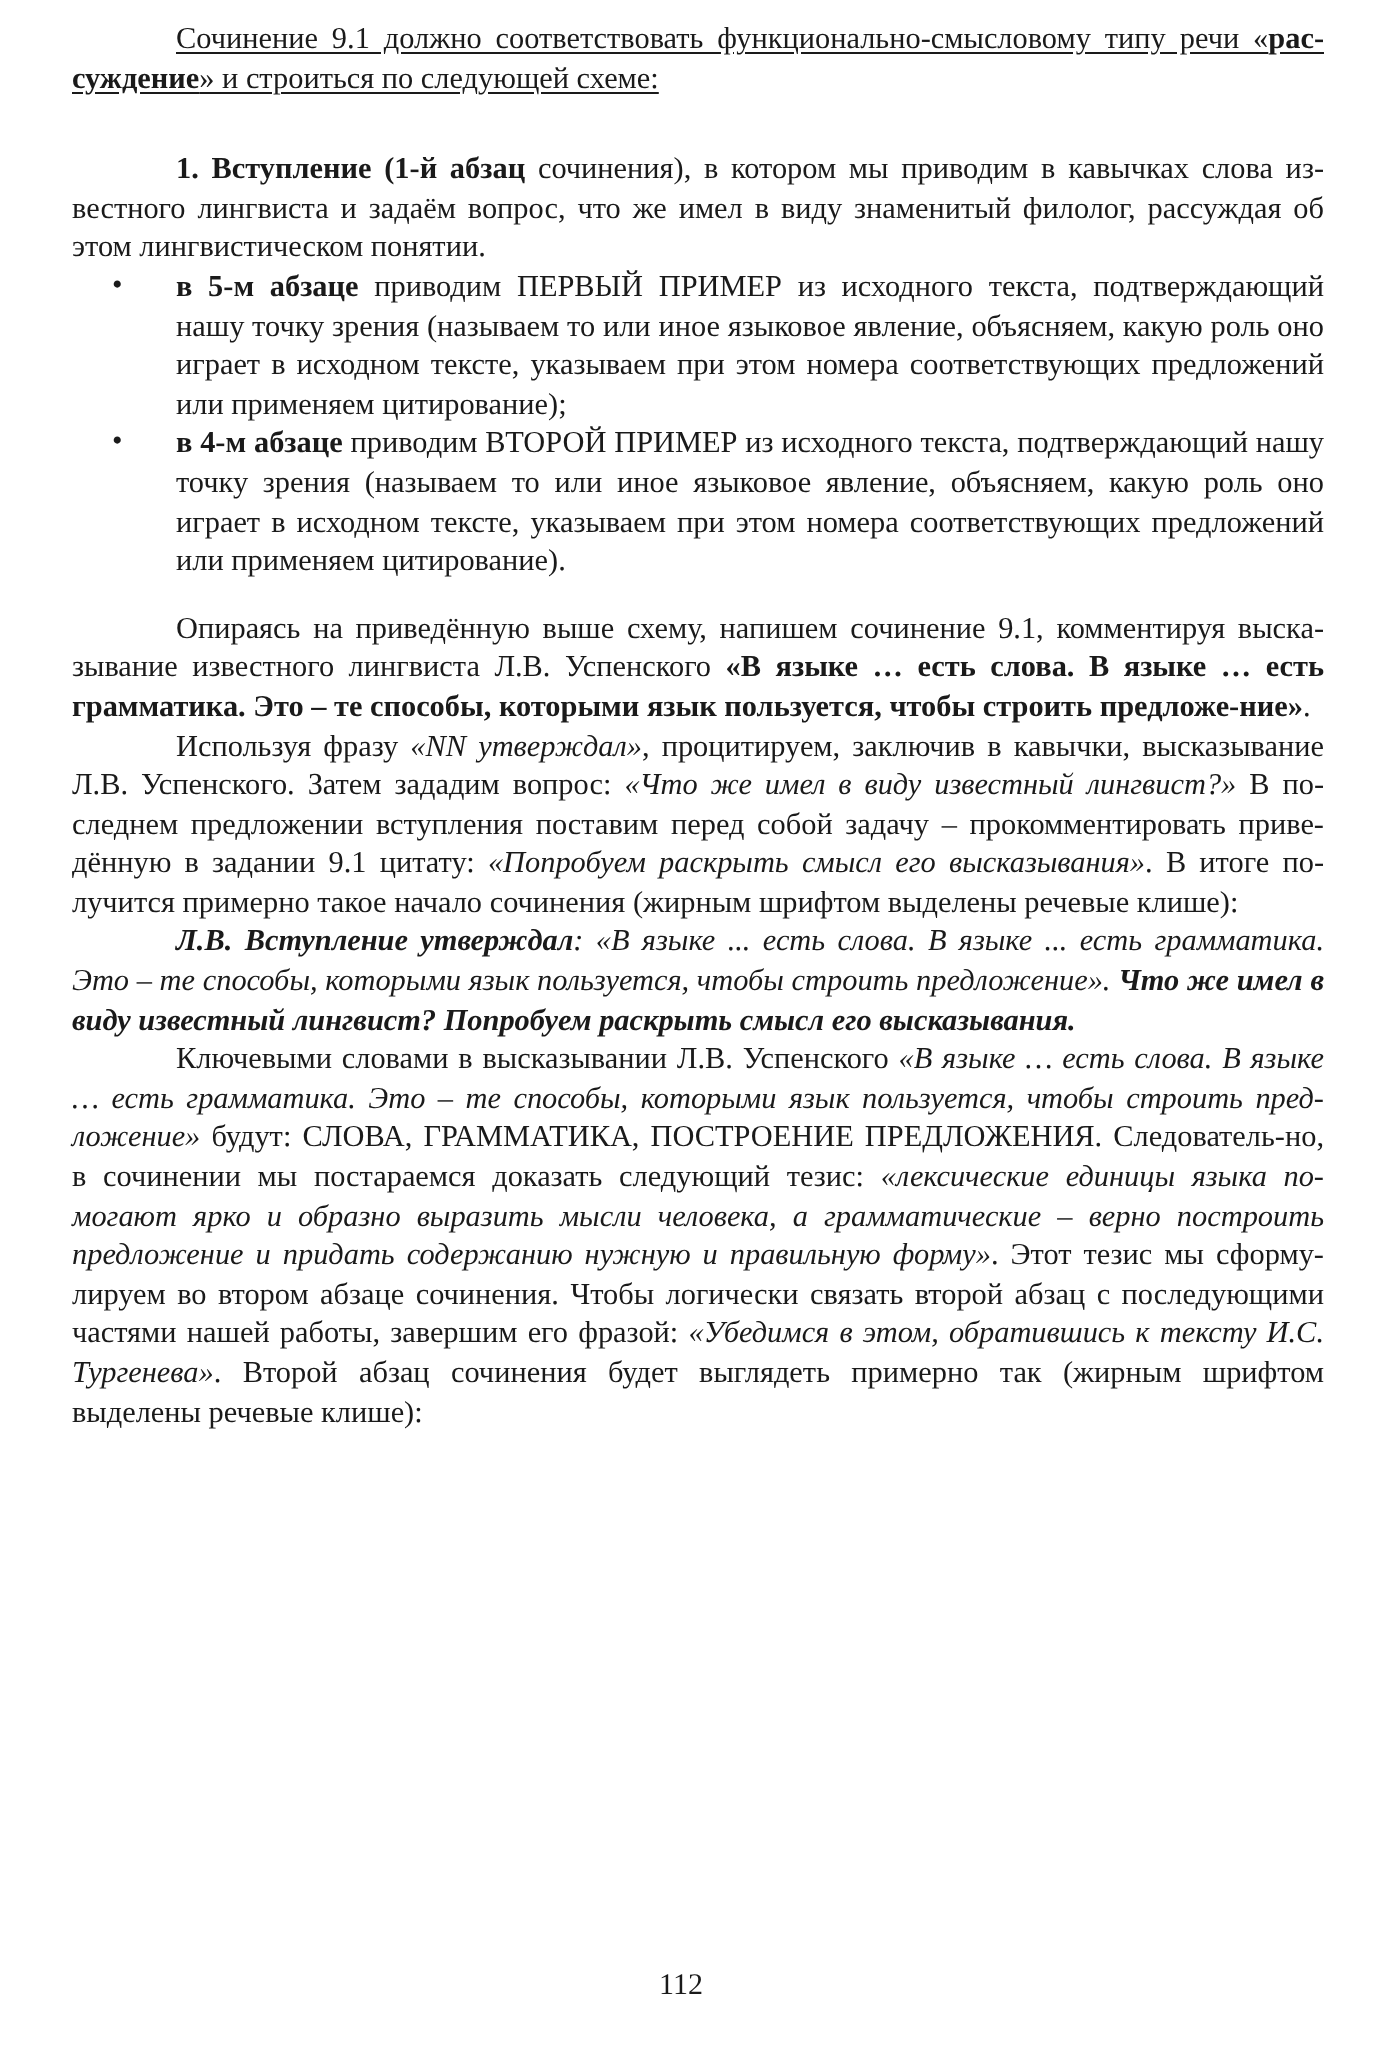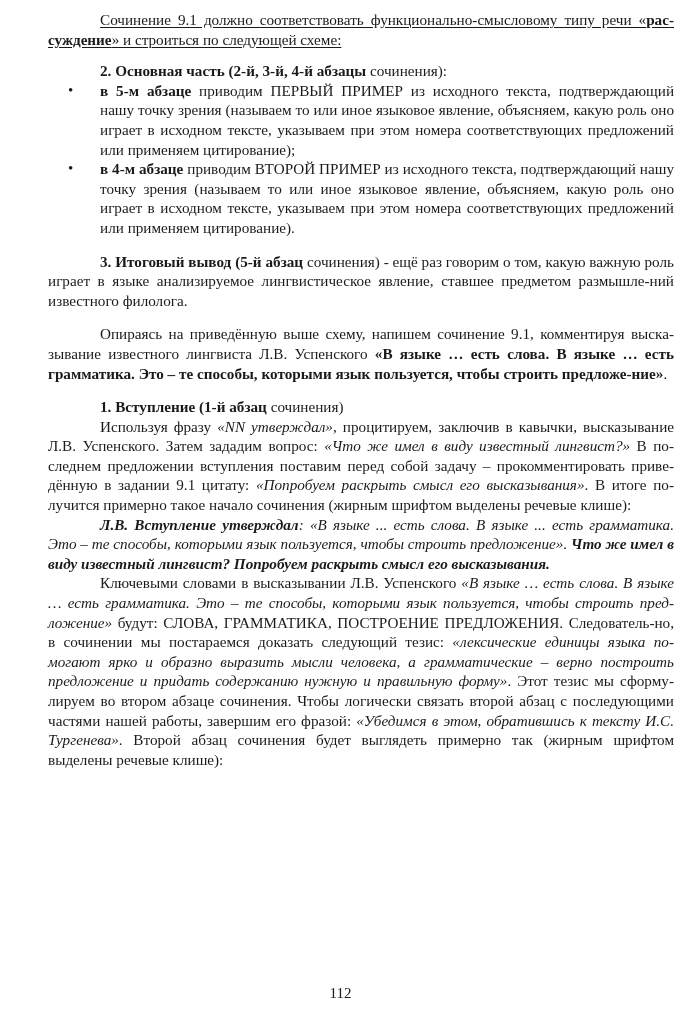--- a/index.html
+++ b/index.html
@@ -2,21 +2,21 @@
 <html><head>
   <meta charset="utf-8">
   <style>
     html, body { margin: 0; padding: 0; background: #ffffff; }
     body {
       width: 692px; height: 1024px; overflow: hidden; position: relative;
       font-family: "Liberation Serif", serif;
       color: #1a1a1a;
     }
     .page {
-      position: absolute; left: 48px; top: 10px; width: 626px;
+      position: absolute; left: 36px; top: 10px; width: 626px;
       font-size: 15.2px; line-height: 19.6px;
       text-align: justify;
     }
     p { margin: 0; }
     .indent { text-indent: 52px; }
     .b { font-weight: bold; }
     .i { font-style: italic; }
     .u { text-decoration: underline; text-underline-offset: 2px; }
     .gap-s { margin-top: 12px; }
     .gap-m { margin-top: 14px; }
@@ -34,44 +34,38 @@
   </style>
 </head>
 <body>
 
 <div class="page">
 
   <p class="indent">
     <span class="u">Сочинение 9.1 должно соответствовать функционально-смысловому типу речи «</span><span class="u b">рас-суждение</span><span class="u">» и строиться по следующей схеме:</span>
   </p>
 
+  <p class="indent gap-l">
+    <span class="b">1. Вступление (1-й абзац</span><span> сочинения), в котором мы приводим в кавычках слова из-вестного лингвиста и задаём вопрос, что же имел в виду знаменитый филолог, рассуждая об этом лингвистическом понятии.</span>
+  </p>
 
-  <p class="indent gap-s">
-    <span class="b">2. Основная часть (2-й, 3-й, 4-й абзацы</span><span> сочинения):</span>
-  </p>
   <ul class="bullets">
     <li>
       <span class="b">в 5-м абзаце</span><span> приводим ПЕРВЫЙ ПРИМЕР из исходного текста, подтверждающий нашу точку зрения (называем то или иное языковое явление, объясняем, какую роль оно играет в исходном тексте, указываем  при этом номера соответствующих предложений или применяем цитирование);</span>
     </li>
     <li>
       <span class="b">в 4-м абзаце</span><span> приводим ВТОРОЙ ПРИМЕР из исходного текста, подтверждающий нашу точку зрения (называем то или иное языковое явление, объясняем, какую роль оно играет в исходном тексте, указываем при этом номера соответствующих предложений или применяем цитирование).</span>
     </li>
   </ul>
 
-  <p class="indent gap-m">
-    <span class="b">3. Итоговый вывод (5-й абзац</span><span> сочинения) - ещё раз говорим  о том, какую важную роль играет в языке анализируемое лингвистическое явление, ставшее предметом размышле-ний известного филолога.</span>
-  </p>
 
   <p class="indent gap-m">
     <span>Опираясь на приведённую выше схему, напишем сочинение 9.1, комментируя выска-зывание известного лингвиста Л.В. Успенского </span><span class="b">«В языке … есть слова. В языке … есть грамматика. Это – те способы, которыми язык пользуется, чтобы строить предложе-ние»</span><span>.</span>
   </p>
 
-  <p class="indent gap-m">
-    <span class="b">1. Вступление (1-й абзац</span><span> сочинения)</span>
-  </p>
   <p class="indent">
     <span>Используя фразу </span><span class="i">«NN  утверждал»</span><span>, процитируем, заключив в кавычки, высказывание Л.В. Успенского. Затем зададим вопрос: </span><span class="i">«Что же имел в виду известный лингвист?»</span><span> В по-следнем предложении вступления поставим перед собой задачу – прокомментировать приве-дённую в задании 9.1 цитату: </span><span class="i">«Попробуем раскрыть смысл его высказывания»</span><span>. В итоге  по-лучится примерно такое начало сочинения (жирным шрифтом выделены речевые клише):</span>
   </p>
   <p class="indent">
     <span class="b i">Л.В. Вступление утверждал</span><span class="i">: «В языке ... есть слова. В языке ... есть грамматика. Это – те способы, которыми язык пользуется, чтобы строить предложение».</span><span class="b i"> Что же имел в виду известный лингвист? Попробуем раскрыть смысл его высказывания.</span>
   </p>
 
   <p class="indent">
     <span>Ключевыми словами в высказывании Л.В. Успенского </span><span class="i">«В языке … есть слова. В языке … есть грамматика. Это – те способы, которыми язык пользуется, чтобы строить пред-ложение»</span><span> будут: СЛОВА, ГРАММАТИКА, ПОСТРОЕНИЕ ПРЕДЛОЖЕНИЯ. Следователь-но, в сочинении мы постараемся доказать следующий тезис: </span><span class="i">«лексические единицы языка по-могают ярко и образно выразить мысли человека, а грамматические – верно построить предложение и придать содержанию нужную и правильную форму»</span><span>. Этот тезис мы сформу-лируем во втором абзаце сочинения. Чтобы логически связать второй абзац с последующими частями нашей работы, завершим его фразой: </span><span class="i">«Убедимся в этом, обратившись к тексту И.С. Тургенева»</span><span>. Второй абзац сочинения будет выглядеть примерно так (жирным шрифтом выделены речевые клише):</span>
   </p>

